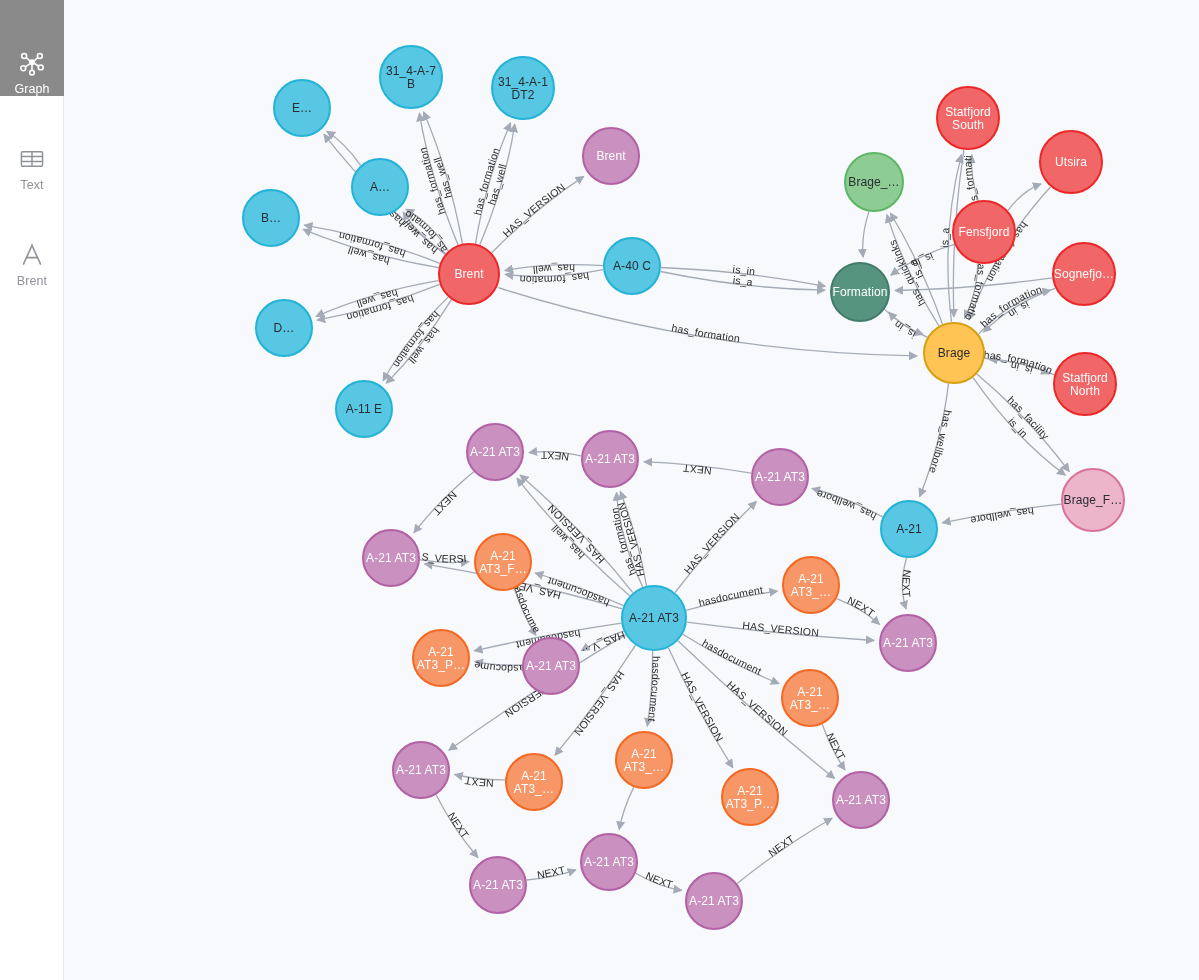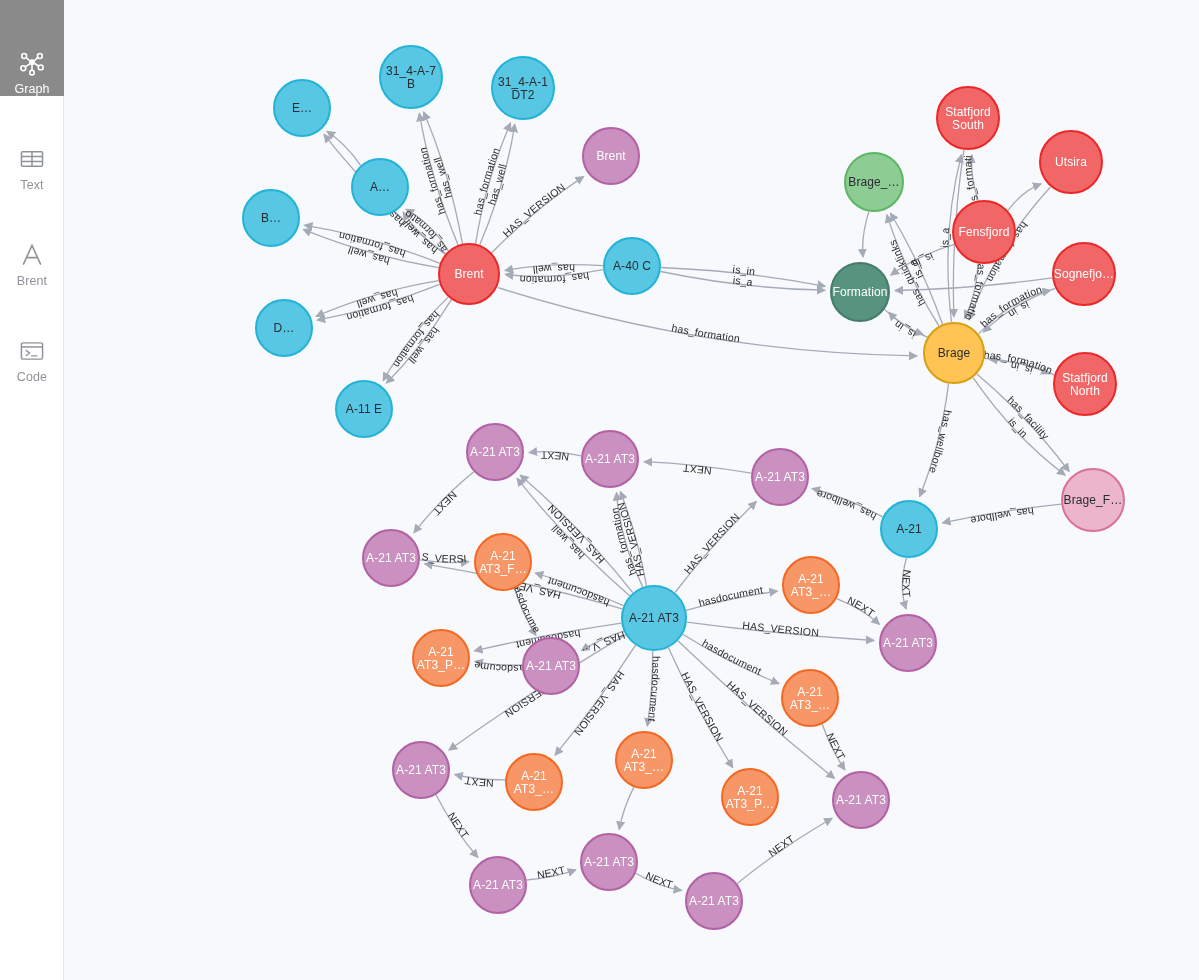--- a/index.html
+++ b/index.html
@@ -125,30 +125,20 @@
 
     <div class="side-item">
       <span class="s-icon">
         <svg viewBox="0 0 32 32" width="28" height="28" fill="none" stroke="currentColor" stroke-width="1.8">
           <path d="M6 27 L16 5 L26 27 M10.2 19 H21.8"></path>
         </svg>
       </span>
       <span class="s-label">Brent</span>
     </div>
 
-    <div class="side-item">
-      <span class="s-icon">
-        <svg viewBox="0 0 32 32" width="28" height="26" fill="none" stroke="currentColor" stroke-width="1.8">
-          <rect x="3" y="6" width="26" height="20" rx="2"></rect>
-          <path d="M3 11 H29"></path>
-          <path d="M9 15.5 L13 18.5 L9 21.5 M15.5 22 H22" stroke-linecap="round"></path>
-        </svg>
-      </span>
-      <span class="s-label">Code</span>
-    </div>
   </nav>
 
   <div id="canvas-wrap">
     <svg id="graph-svg" viewBox="0 0 1135 980">
       <defs>
         <marker id="arrow" viewBox="0 0 10 10" refX="9" refY="5" markerWidth="7" markerHeight="7" orient="auto-start-reverse">
           <path d="M 0 0 L 10 5 L 0 10 z" fill="#a5abb6"></path>
         </marker>
       </defs>
       <g id="edge-layer">

